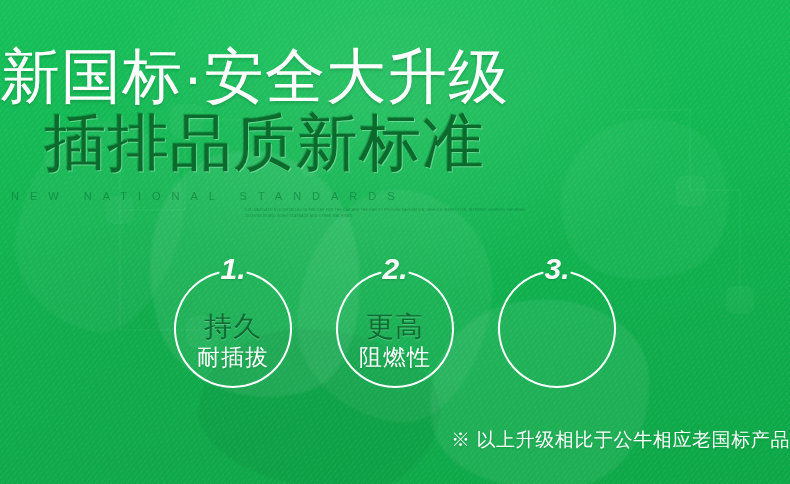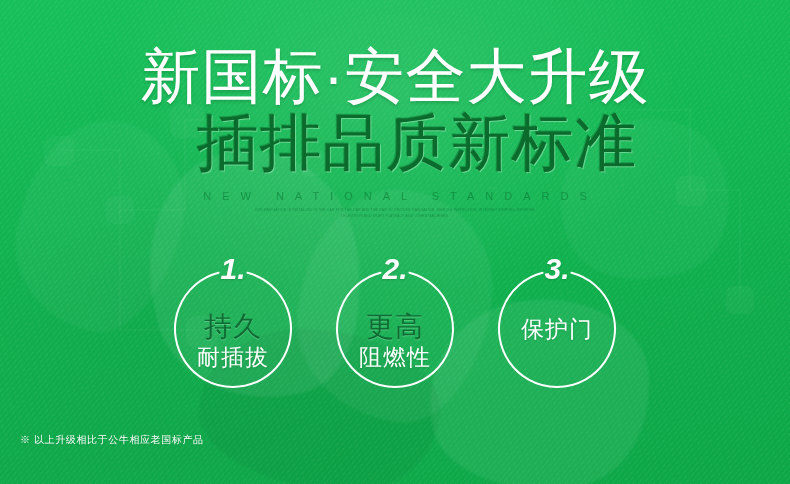--- a/index.html
+++ b/index.html
@@ -47,21 +47,21 @@
   .wm-d { left:20px;  top:120px; width:160px; height:210px; transform:rotate(14deg); background:rgba(255,255,255,0.04); }
   .wm-e { left:560px; top:120px; width:170px; height:160px; transform:rotate(-18deg);background:rgba(255,255,255,0.035); }
   .wm-f { left:200px; top:330px; width:240px; height:160px; transform:rotate(7deg); background:rgba(0,0,0,0.04); }
 
   
   .circuit { position:absolute; inset:0; pointer-events:none; opacity:0.5; }
 
   
   .headline-wrap {
     position:absolute; left:0; right:0; top:44px;
-    text-align:center;
+    text-align:left;
   }
   .line1 {
     font-size:60px;
     line-height:66px;
     font-weight:400;
     color:#ffffff;
     letter-spacing:1px;
     text-shadow:0 2px 3px rgba(0,60,20,0.20);
     white-space:nowrap;
   }
@@ -147,28 +147,27 @@
     letter-spacing:1px;
     margin-top:1px;
     text-shadow:0 1px 2px rgba(0,70,25,0.18);
     white-space:nowrap;
   }
 
   
   .footnote {
     position:absolute;
     left:0; right:0; top:430px;
-    text-align:left;
-    font-size:10px;
+    text-align:right;
+    font-size:19px;
     line-height:20px;
     color:#ffffff;
     letter-spacing:0.6px;
     text-shadow:0 1px 2px rgba(0,70,25,0.18);
     white-space:nowrap;
-    padding-left:20px;
   }
 </style>
 </head>
 <body>
 
 <div id="banner">
 
   <div class="stripes"></div>
 
   <div class="wm wm-d"></div>
@@ -222,20 +221,19 @@
       <div class="num">2.</div>
       <div class="c-top">更高</div>
       <div class="c-bot">阻燃性</div>
     </div>
 
     <div class="circle">
       <svg class="ring" viewBox="0 0 122 122">
         <path d="M 75.5 4.8 A 58 58 0 1 1 46.5 4.8" fill="none" stroke="#ffffff" stroke-width="2" stroke-linecap="round"></path>
       </svg>
       <div class="num">3.</div>
-      <div class="c-bot">保护门</div>
     </div>
 
   </div>
 
   <div class="footnote">※ 以上升级相比于公牛相应老国标产品</div>
 
 </div>
 
 </body></html>

